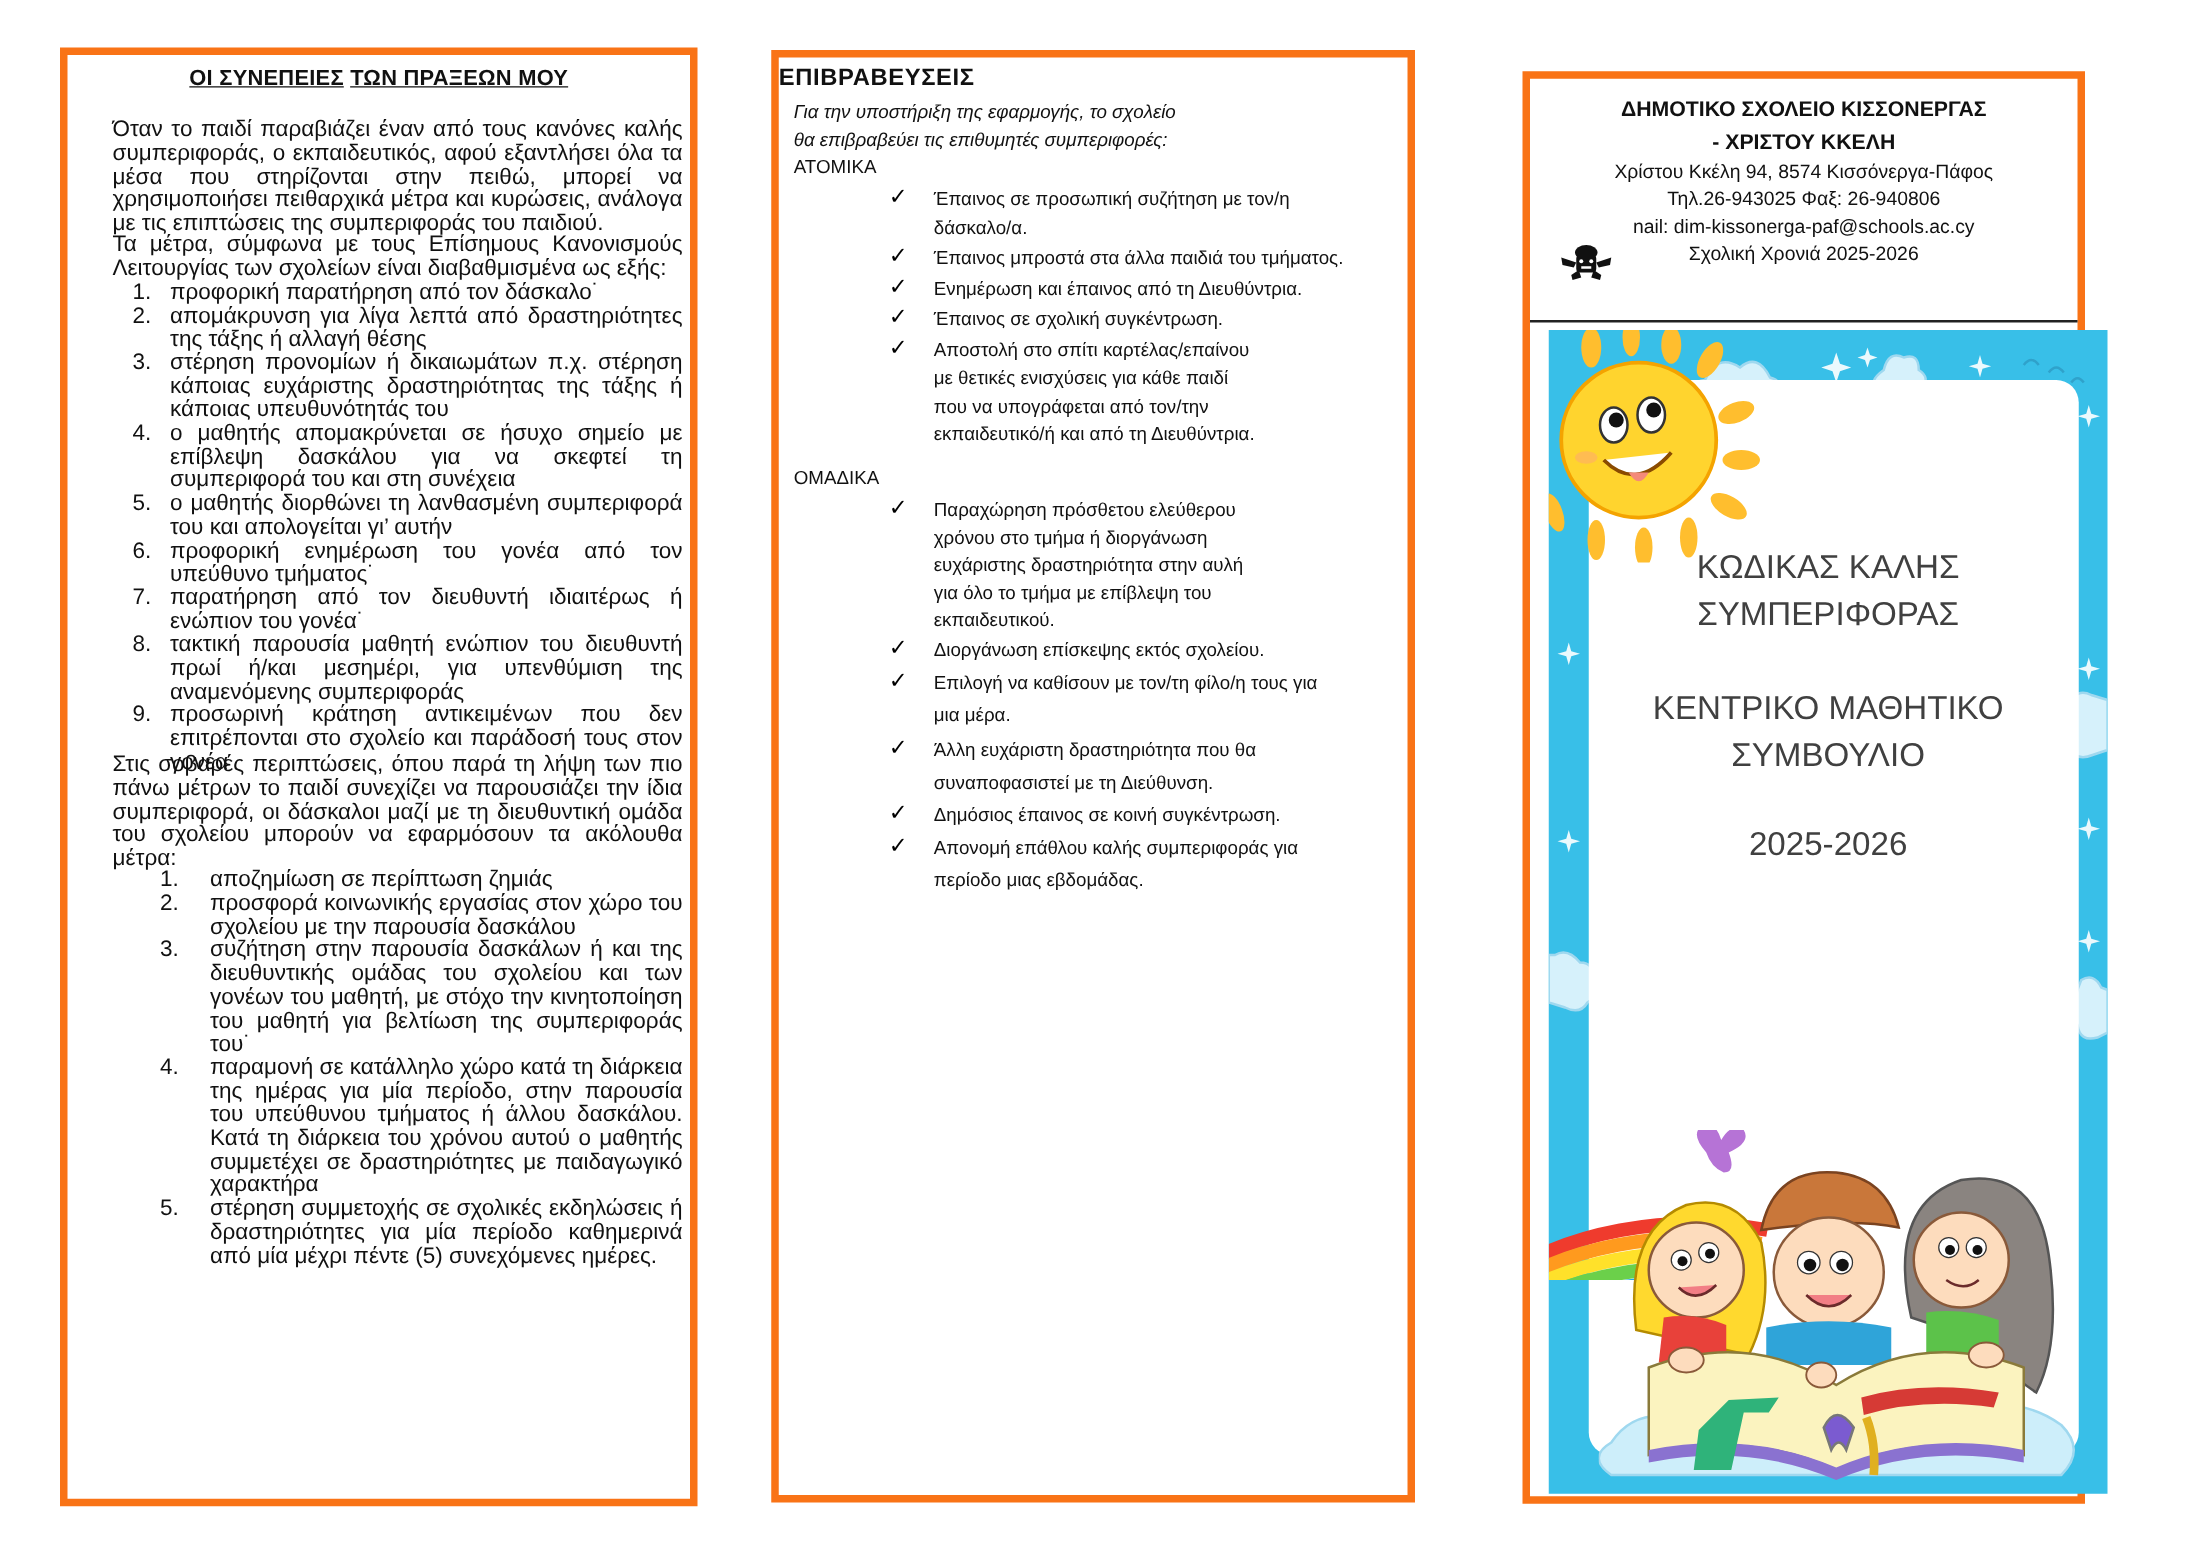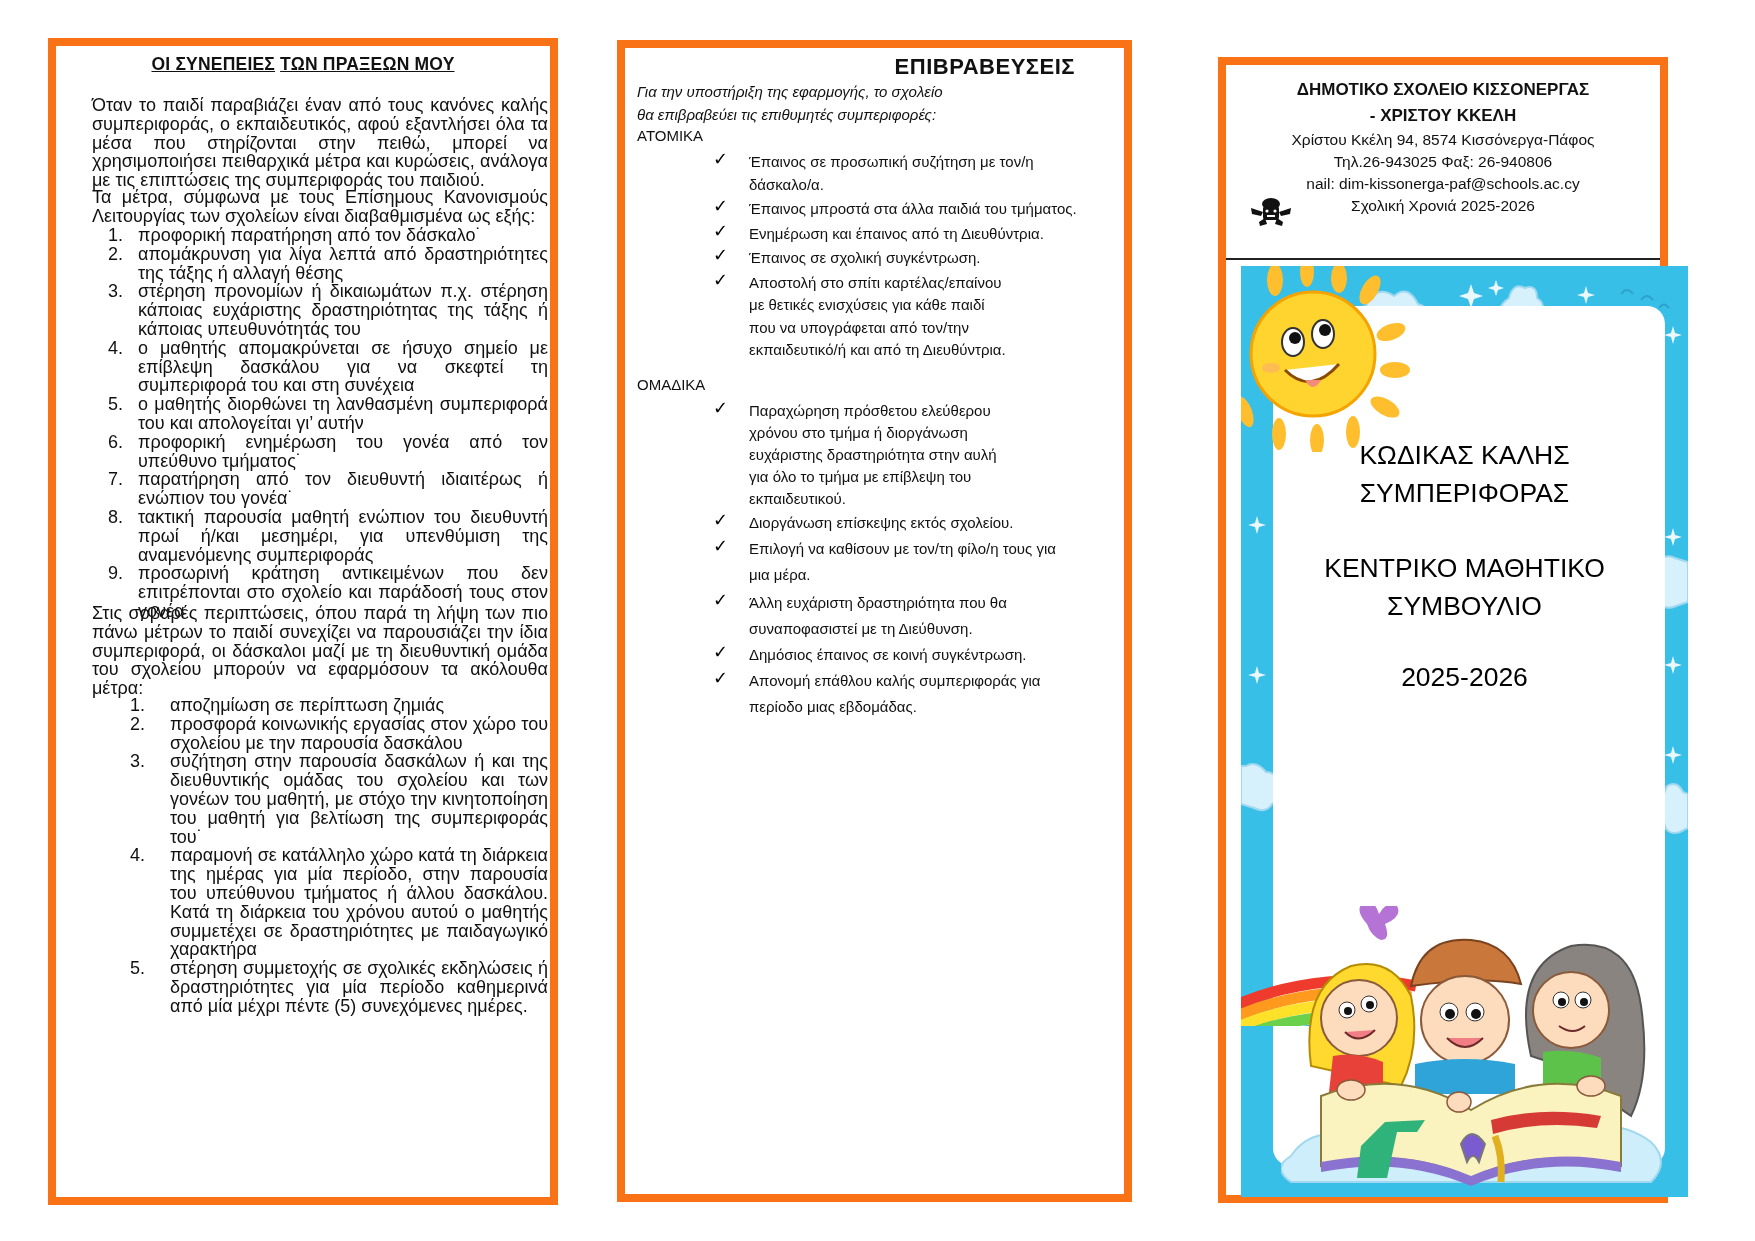--- a/index.html
+++ b/index.html
@@ -1,38 +1,38 @@
 <!DOCTYPE html>
 <html><head>
 <meta charset="utf-8">
 <style>
   html, body { margin:0; padding:0; }
   body {
     width:1755px; height:1241px; background:#ffffff; position:relative; overflow:hidden;
     font-family:"Liberation Sans", "DejaVu Sans", sans-serif; color:#111;
   }
-  .panel { position:absolute; border:8px solid #f97316; box-sizing:border-box; background:#fff; }
+  .panel { position:absolute; border:6px solid #f97316; box-sizing:border-box; background:#fff; }
   
   #left { left:48px; top:38px; width:510px; height:1167px; }
   #left h1 {
     margin:0; position:absolute; top:8px; left:0; right:0; text-align:center;
     font-size:17.5px; font-weight:bold; letter-spacing:0.2px;
   }
   #left h1 span { text-decoration:underline; }
   .ltext { position:absolute; left:36px; width:456px; font-size:18px; line-height:18.8px; }
   .just { text-align:justify; text-align-last:left; }
   .olist { list-style:none; margin:0; padding:0; }
   .olist li { position:relative; padding-left:46px; margin:0; }
   .olist li .num { position:absolute; left:16px; top:0; }
   .olist2 li { padding-left:78px; }
   .olist2 li .num { left:38px; }
 
   
   #middle { left:617px; top:40px; width:515px; height:1162px; }
-  #middle h2 { margin:0; position:absolute; top:6px; left:0; width:450px; text-align:right; font-size:22px; font-weight:bold; letter-spacing:0.5px; }
+  #middle h2 { margin:0; position:absolute; top:6px; left:0; width:450px; text-align:left; font-size:19px; font-weight:bold; letter-spacing:0.5px; }
   .mintro { position:absolute; left:12px; top:33px; font-size:15px; line-height:22.5px;font-style:italic; }
   .mlabel { position:absolute; left:12px; font-size:15px; }
   .clist { position:absolute; left:88px; width:420px; margin:0; padding:0; list-style:none; font-size:15px; }
   .clist li { position:relative; padding-left:36px; }
   .clist li .chk { position:absolute; left:0; top:-3px; font-size:18px; font-weight:bold; color:#000; }
 
   
   #right { left:1218px; top:57px; width:450px; height:1146px; }
   #right .hdr {
     position:absolute; left:0; right:0; top:0; height:193px; border-bottom:2px solid #222;
@@ -42,21 +42,21 @@
   .hline { font-size:15.5px; line-height:22px; }
   .crest { position:absolute; left:23px; top:129px; width:44px; height:34px; }
   .cover {
     position:absolute; left:15px; top:201px; width:447px; height:931px;
     background:#38bfe8; overflow:hidden;
   }
   .cover .inner {
     position:absolute; left:32px; top:40px; width:392px; height:860px;
     background:#ffffff; border-radius:18px;
   }
-  .cover-title { position:absolute; left:0; right:0; text-align:center; font-size:26.5px; line-height:38px; color:#000000; }
+  .cover-title { position:absolute; left:0; right:0; text-align:center; font-size:26.5px; line-height:38px; color:#404040; }
   .art { position:absolute; }
 </style>
 </head>
 <body>
 
 <div id="left" class="panel">
   <h1>
     <span>ΟΙ ΣΥΝΕΠΕΙΕΣ</span>
     <span>ΤΩΝ ΠΡΑΞΕΩΝ ΜΟΥ</span>
   </h1>

